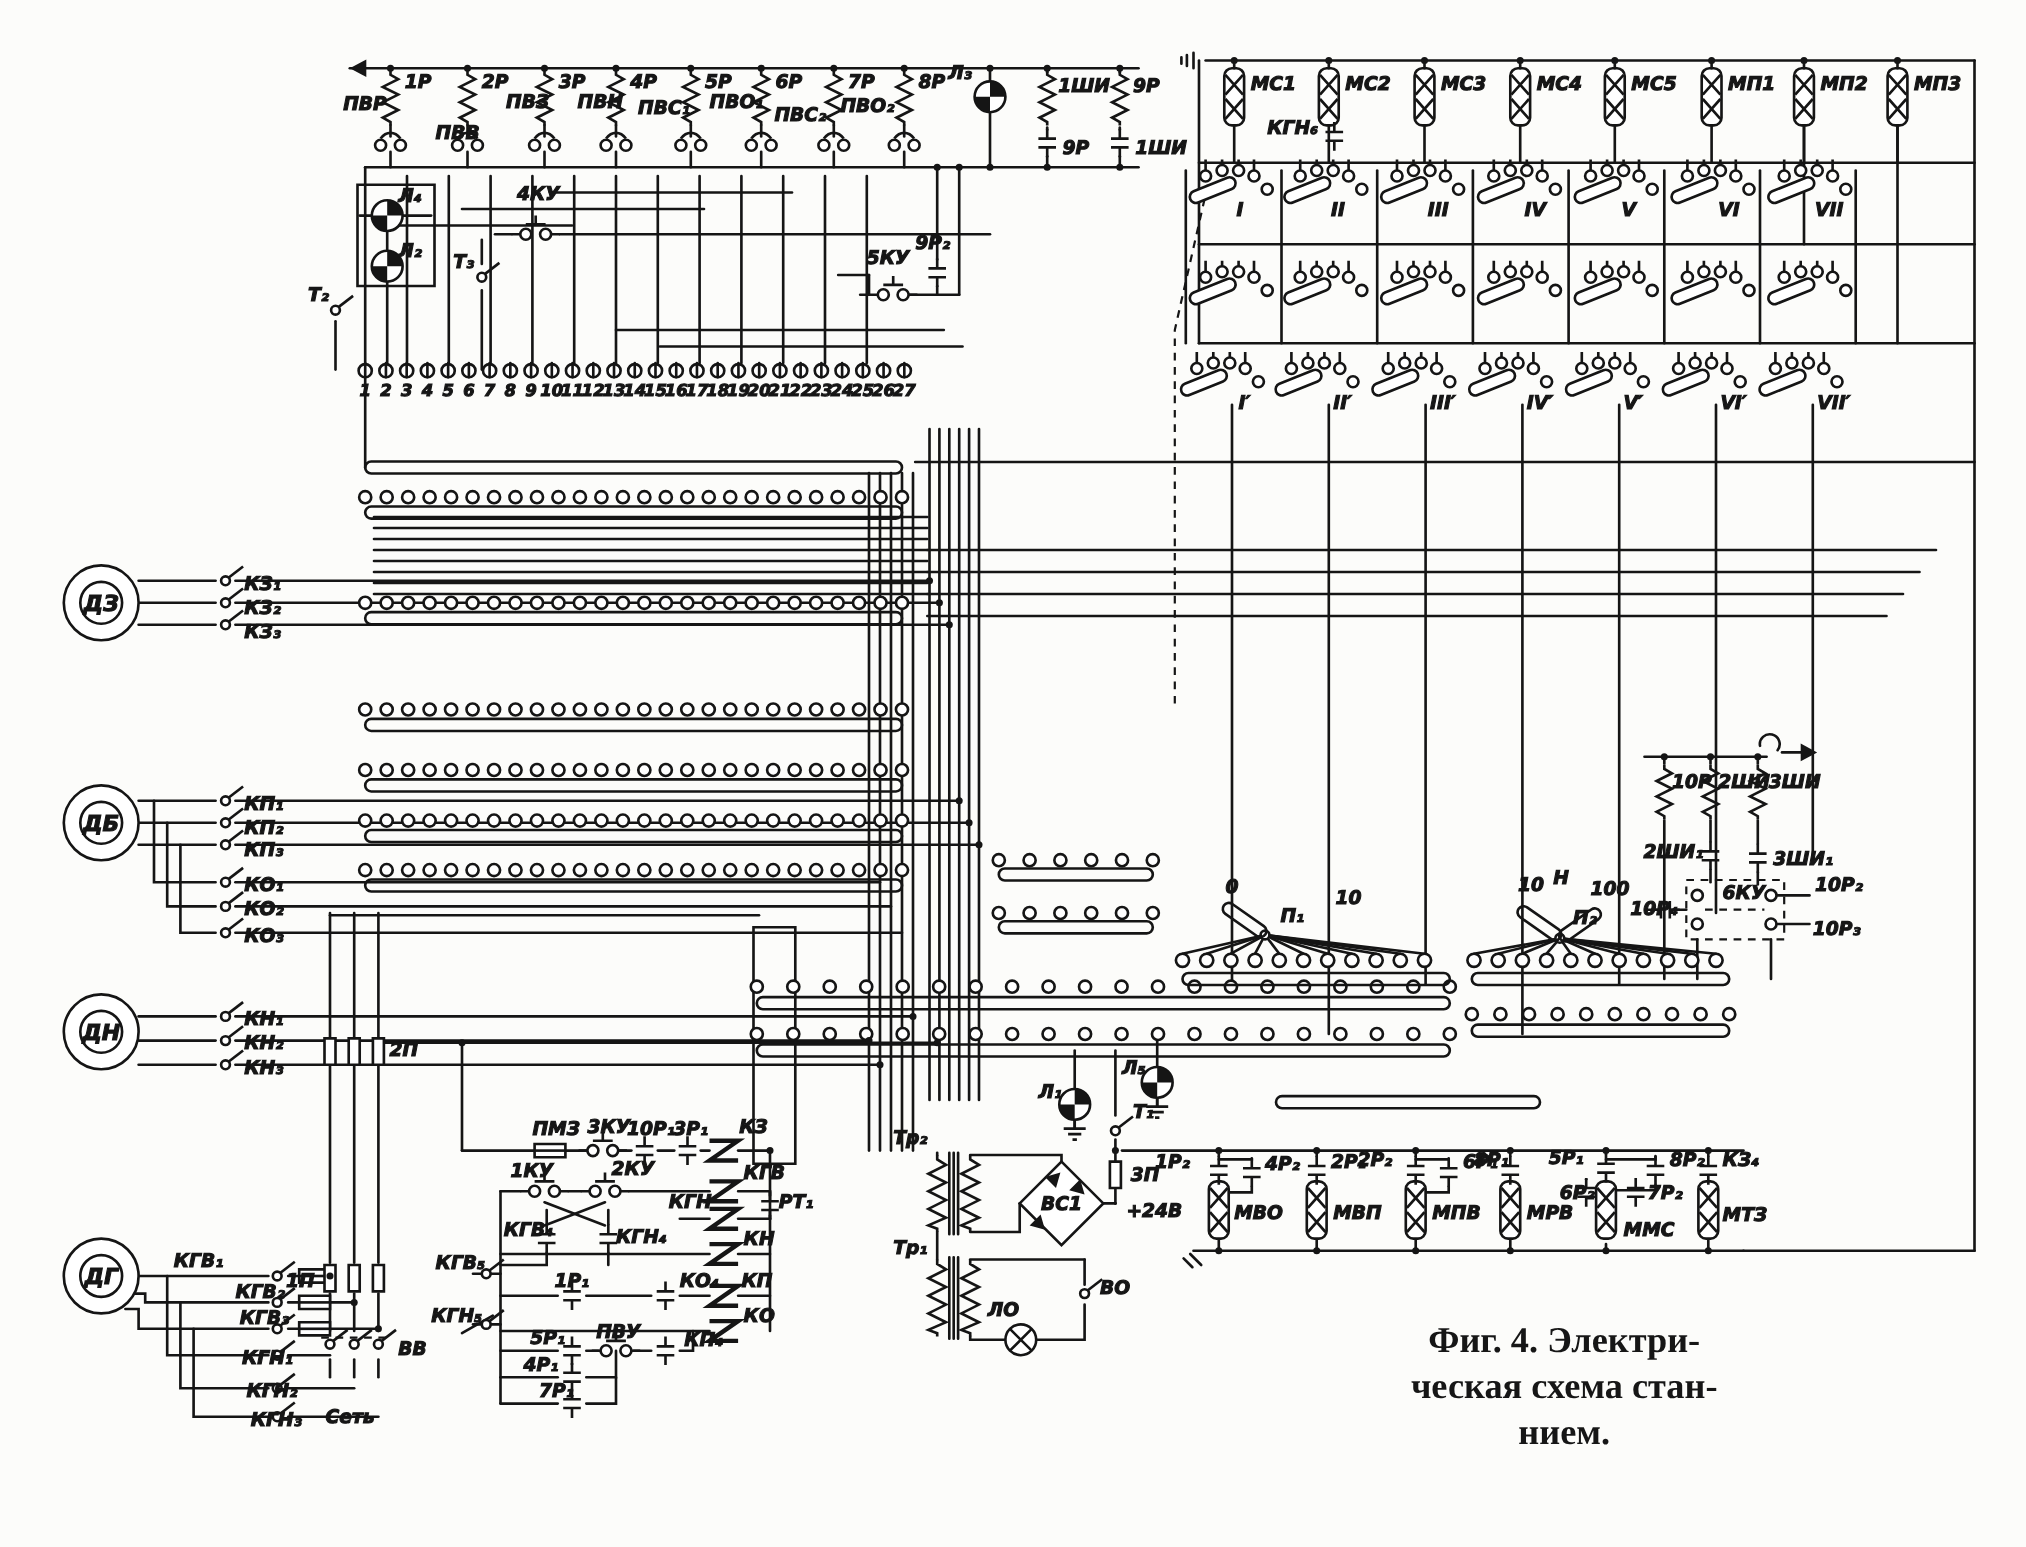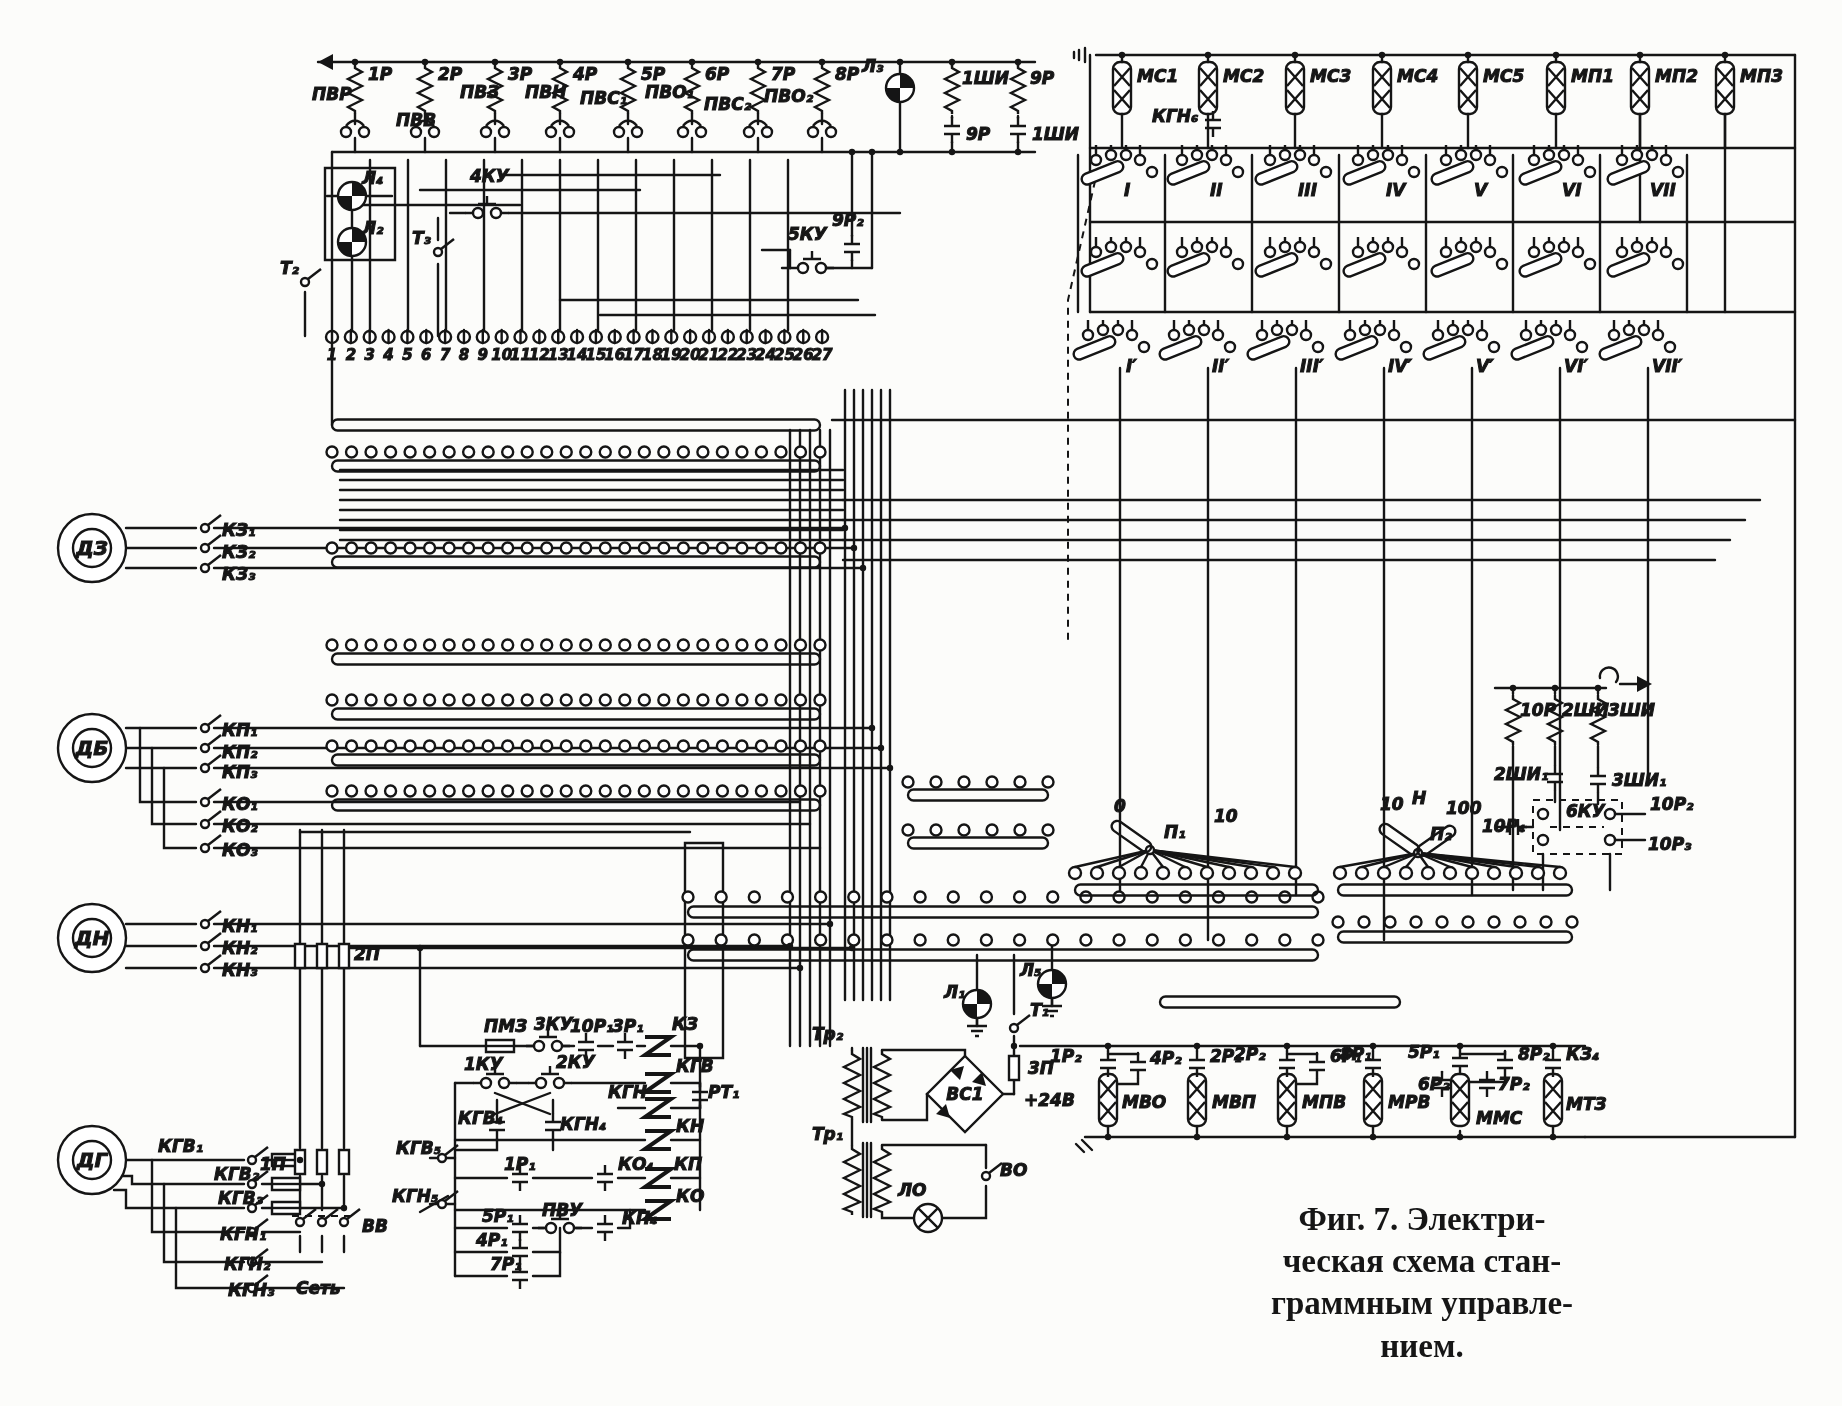--- a/index.html
+++ b/index.html
@@ -1109,18 +1109,17 @@
         <text x="1418" y="1090" class="lbl">6Р₂</text>
         <text x="1498" y="1090" class="lbl">7Р₂</text>
         <text x="1476" y="1124" class="lbl">ММС</text>
         <text x="1566" y="1060" class="lbl">КЗ₄</text>
         <text x="1566" y="1110" class="lbl">МТЗ</text>
         <text x="965" y="1100" class="lbl" text-anchor="middle">ВС1</text>
       </g>
   </svg>
 
   <div class="caption">
-    <div>Фиг. 7. Электри-</div>
+    <div>Фиг. 4. Электри-</div>
     <div>ческая схема стан-</div>
-    <div>граммным управле-</div>
     <div>нием.</div>
   </div>
 </div>
 
 </body></html>

